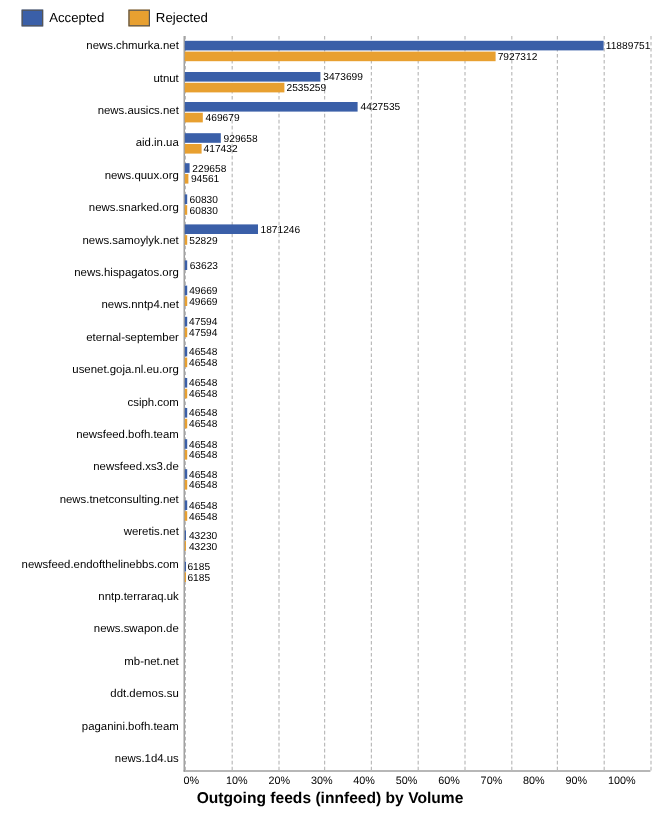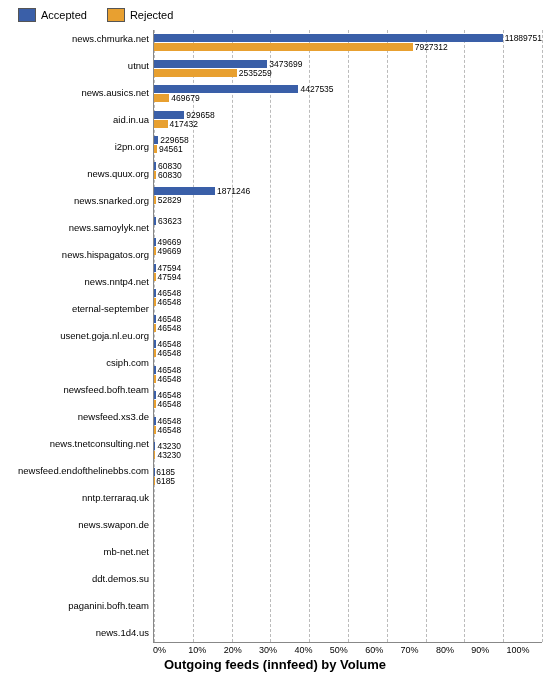--- a/index.html
+++ b/index.html
@@ -140,32 +140,32 @@
       <span>Rejected</span>
     </div>
   </div>
 
   <div class="chart-body">
     <div class="y-labels" id="y-labels">
         <div class="y-label">news.chmurka.net</div>
         <div class="y-label">utnut</div>
         <div class="y-label">news.ausics.net</div>
         <div class="y-label">aid.in.ua</div>
-        <div class="y-label">i2pn.org</div>
         <div class="y-label">news.quux.org</div>
         <div class="y-label">news.snarked.org</div>
         <div class="y-label">news.samoylyk.net</div>
         <div class="y-label">news.hispagatos.org</div>
         <div class="y-label">news.nntp4.net</div>
         <div class="y-label">eternal-september</div>
         <div class="y-label">usenet.goja.nl.eu.org</div>
         <div class="y-label">csiph.com</div>
         <div class="y-label">newsfeed.bofh.team</div>
         <div class="y-label">newsfeed.xs3.de</div>
         <div class="y-label">news.tnetconsulting.net</div>
+        <div class="y-label">weretis.net</div>
         <div class="y-label">newsfeed.endofthelinebbs.com</div>
         <div class="y-label">nntp.terraraq.uk</div>
         <div class="y-label">news.swapon.de</div>
         <div class="y-label">mb-net.net</div>
         <div class="y-label">ddt.demos.su</div>
         <div class="y-label">paganini.bofh.team</div>
         <div class="y-label">news.1d4.us</div>
       </div>
     <div class="bars-area" id="bars-area">
 

